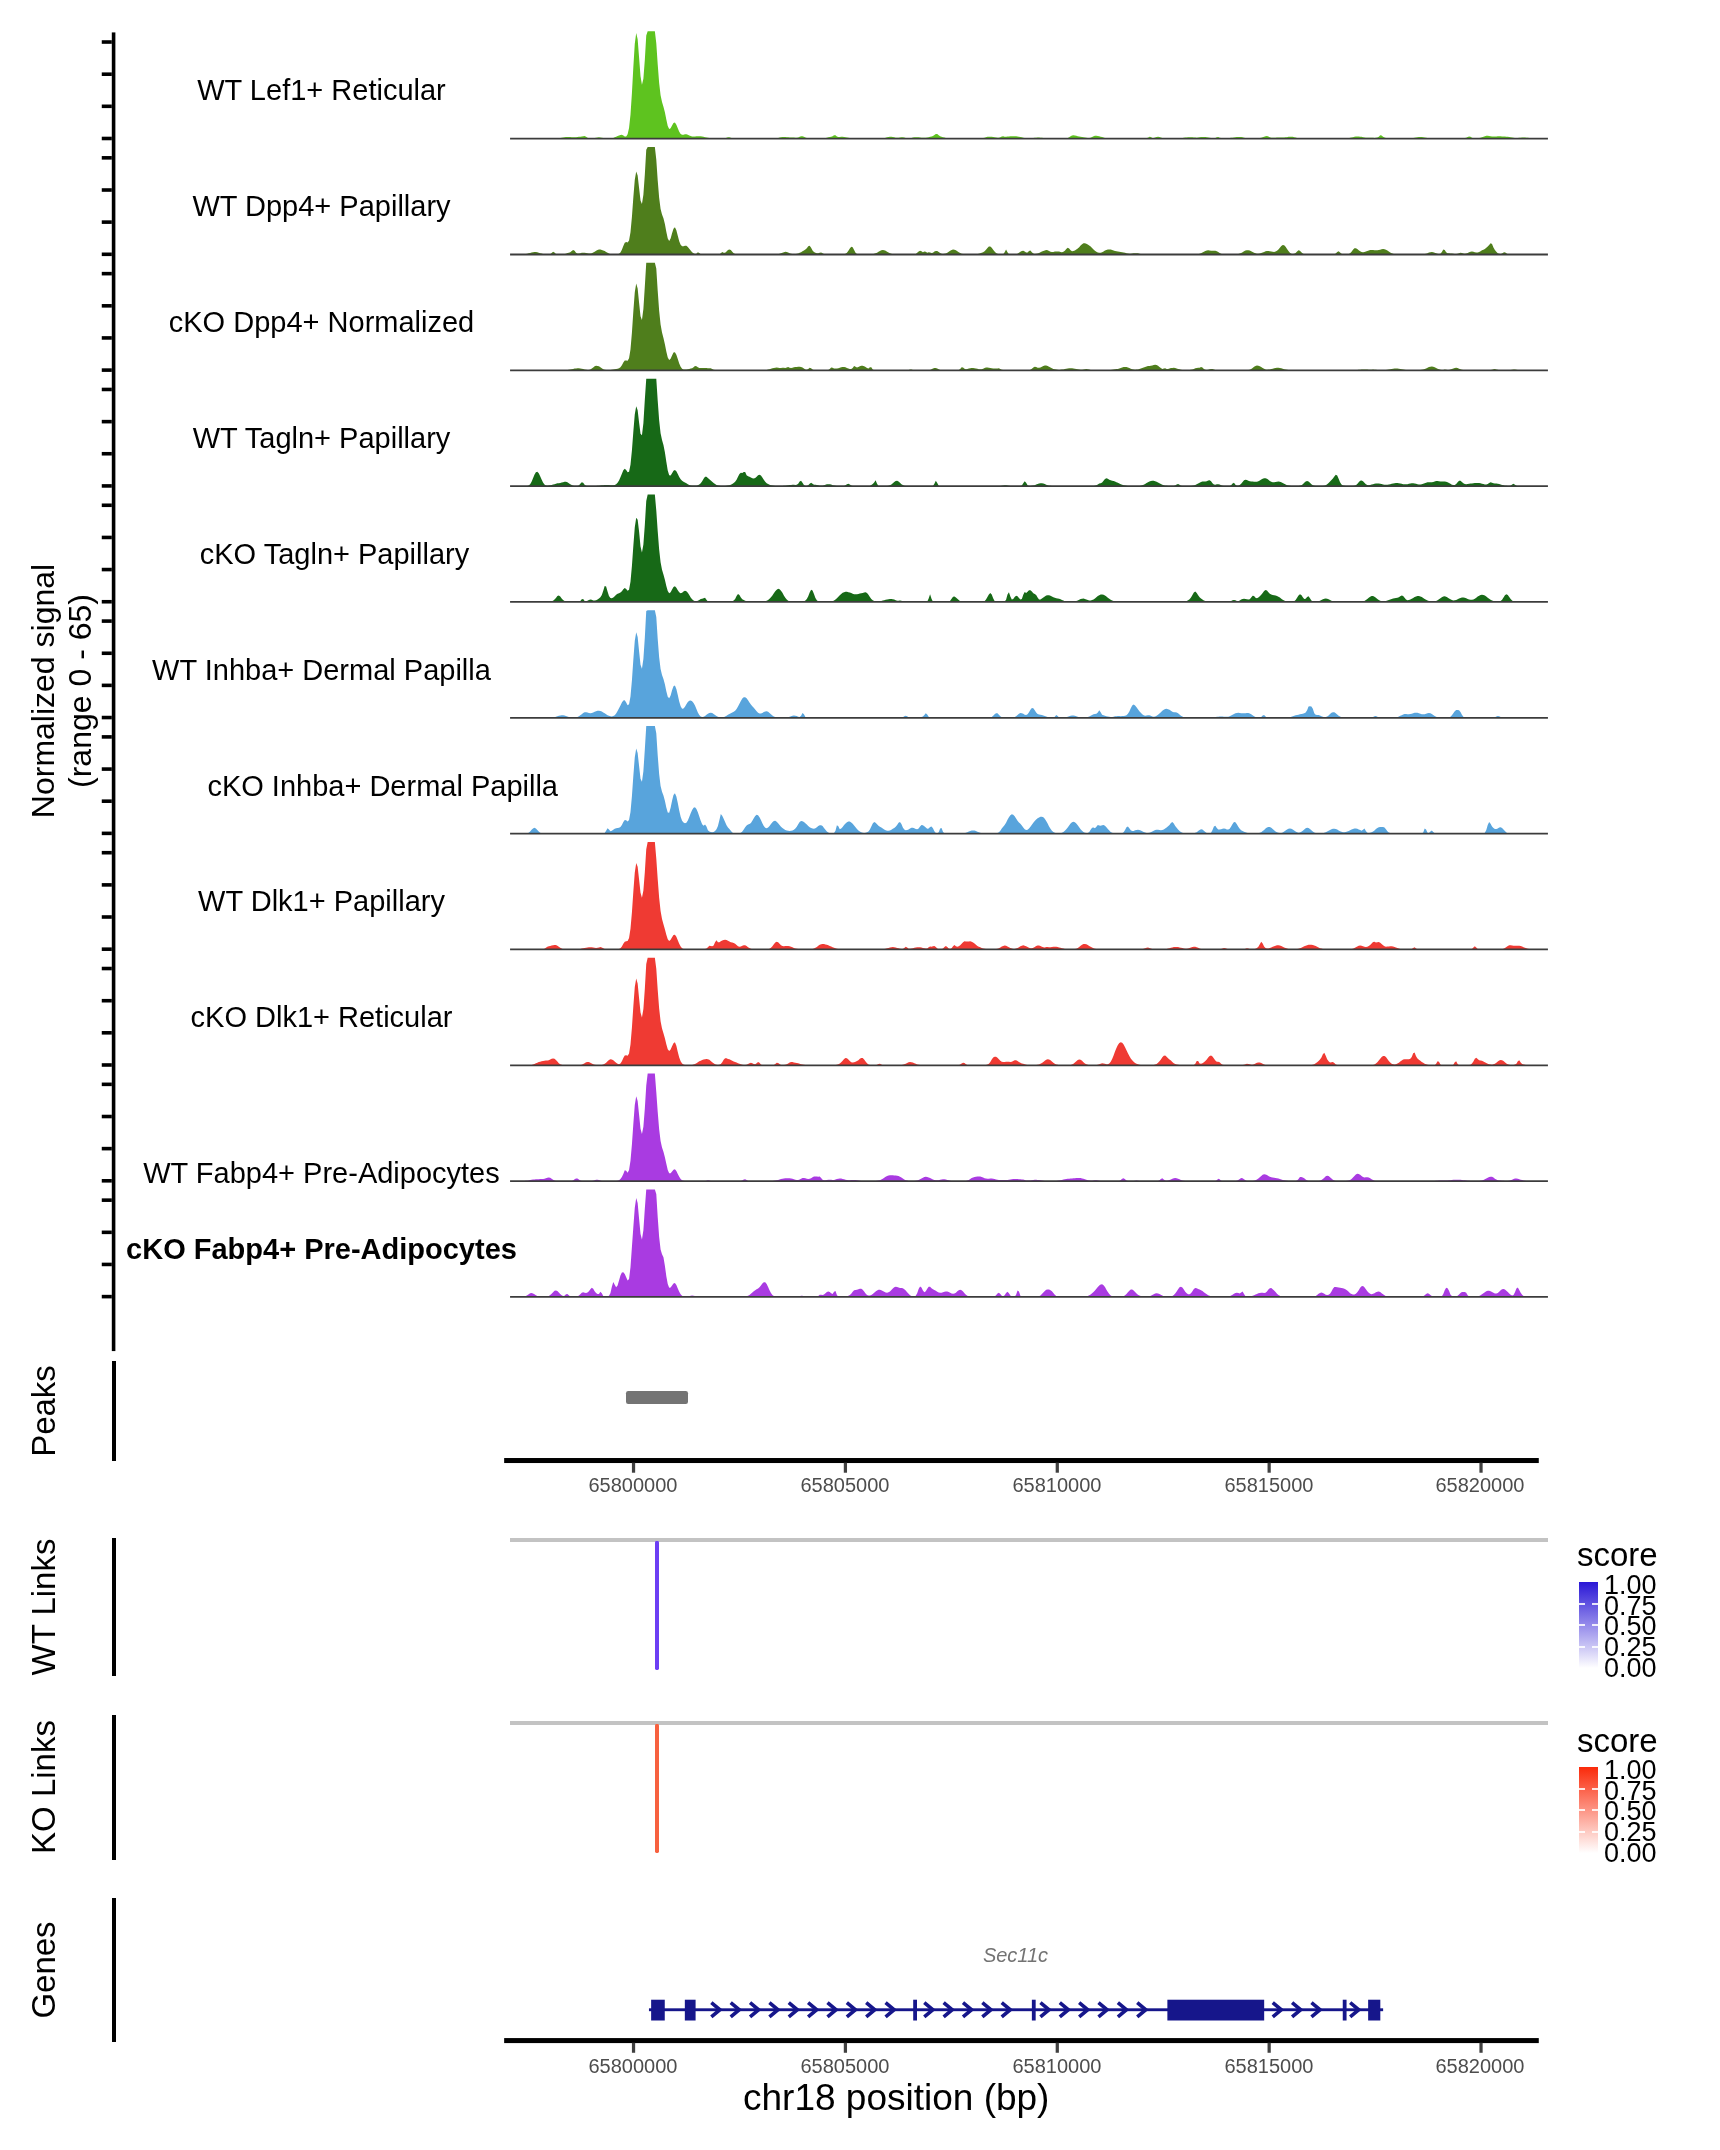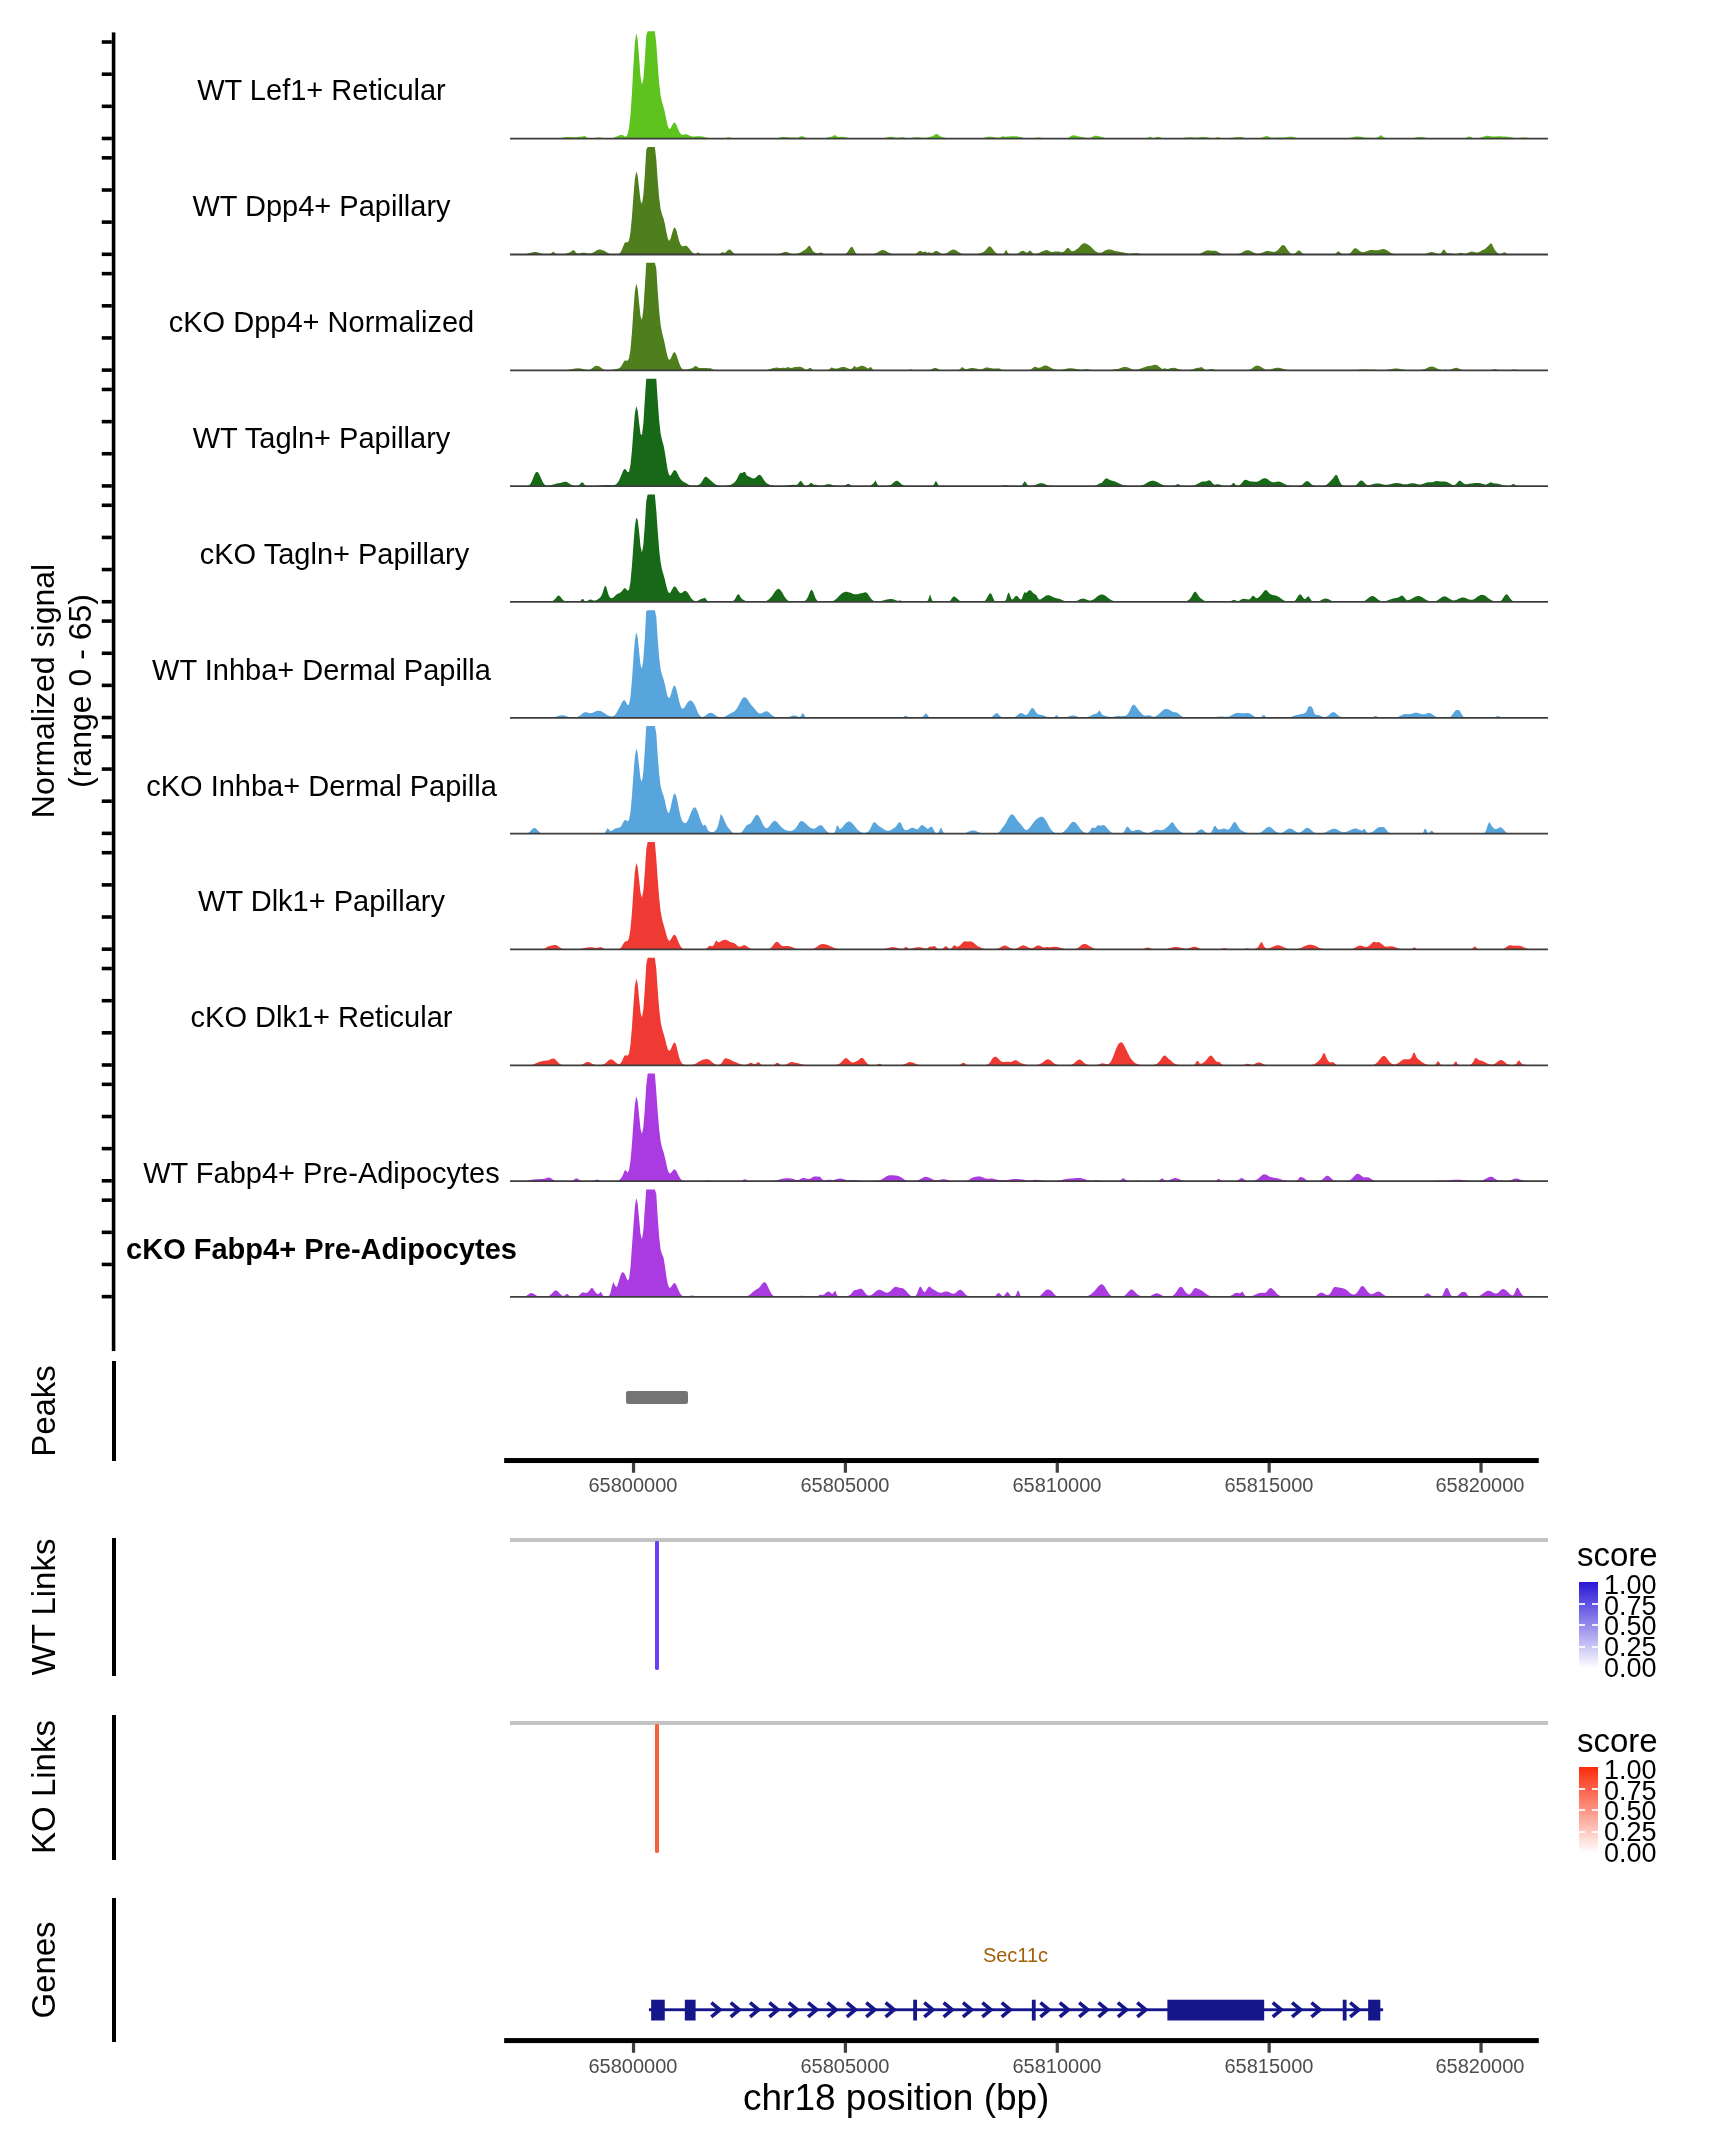--- a/index.html
+++ b/index.html
@@ -97,21 +97,21 @@
         <line x1="0" y1="1607.3999999999999" x2="1448" y2="1607.3999999999999" stroke="#3c3c3c" stroke-width="2.5"></line>
         <path d="M0,1769 L0,1769.0 L2,1769.0 L4,1769.0 L6,1769.0 L8,1769.0 L10,1769.0 L12,1769.0 L14,1769.0 L16,1768.9 L18,1768.8 L20,1768.4 L22,1767.7 L24,1766.6 L26,1765.2 L28,1764.0 L30,1763.6 L32,1764.1 L34,1765.3 L36,1766.7 L38,1767.8 L40,1768.5 L42,1768.8 L44,1768.9 L46,1769.0 L48,1768.9 L50,1768.8 L52,1768.5 L54,1767.8 L56,1766.4 L58,1764.5 L60,1762.3 L62,1760.5 L64,1760.0 L66,1760.8 L68,1762.8 L70,1765.0 L72,1766.8 L74,1767.7 L76,1767.3 L78,1765.4 L80,1764.8 L82,1766.5 L84,1768.3 L86,1768.9 L88,1769.0 L90,1768.9 L92,1768.8 L94,1768.3 L96,1767.1 L98,1765.1 L100,1763.2 L102,1762.6 L104,1763.1 L106,1763.4 L108,1762.9 L110,1761.1 L112,1758.1 L114,1756.1 L116,1757.6 L118,1761.0 L120,1763.5 L122,1764.9 L124,1764.8 L126,1761.9 L128,1764.0 L130,1767.7 L132,1768.4 L134,1768.5 L136,1768.3 L138,1767.4 L140,1763.9 L142,1754.9 L144,1748.0 L146,1752.0 L148,1755.6 L150,1752.9 L152,1746.1 L154,1739.0 L156,1734.9 L158,1734.5 L160,1736.9 L162,1741.5 L164,1745.9 L166,1744.0 L168,1727.5 L170,1699.4 L172,1671.3 L174,1644.7 L176,1631.0 L178,1638.0 L180,1659.8 L182,1681.3 L184,1688.7 L186,1675.8 L188,1646.0 L190,1619.0 L192,1619.0 L194,1619.0 L196,1619.0 L198,1619.0 L200,1619.0 L202,1619.0 L204,1625.3 L206,1657.7 L208,1685.3 L210,1702.9 L212,1709.3 L214,1713.5 L216,1725.4 L218,1740.1 L220,1750.8 L222,1756.1 L224,1756.0 L226,1753.0 L228,1750.1 L230,1749.7 L232,1752.4 L234,1757.1 L236,1761.8 L238,1765.4 L240,1767.5 L242,1768.5 L244,1768.8 L246,1768.8 L248,1768.5 L250,1768.0 L252,1767.5 L254,1767.1 L256,1767.2 L258,1767.7 L260,1768.3 L262,1768.7 L264,1768.9 L266,1769.0 L268,1769.0 L270,1769.0 L272,1769.0 L274,1769.0 L276,1769.0 L278,1769.0 L280,1769.0 L282,1769.0 L284,1769.0 L286,1769.0 L288,1769.0 L290,1769.0 L292,1769.0 L294,1769.0 L296,1769.0 L298,1769.0 L300,1769.0 L302,1769.0 L304,1769.0 L306,1769.0 L308,1769.0 L310,1769.0 L312,1769.0 L314,1769.0 L316,1769.0 L318,1769.0 L320,1769.0 L322,1769.0 L324,1768.9 L326,1768.9 L328,1768.7 L330,1768.2 L332,1767.5 L334,1766.3 L336,1764.7 L338,1762.9 L340,1761.1 L342,1759.6 L344,1758.4 L346,1757.2 L348,1755.5 L350,1753.1 L352,1750.4 L354,1748.5 L356,1748.6 L358,1751.0 L360,1755.2 L362,1759.7 L364,1763.6 L366,1766.2 L368,1767.8 L370,1768.5 L372,1768.8 L374,1768.9 L376,1769.0 L378,1769.0 L380,1769.0 L382,1769.0 L384,1769.0 L386,1769.0 L388,1769.0 L390,1769.0 L392,1769.0 L394,1769.0 L396,1769.0 L398,1769.0 L400,1768.9 L402,1768.6 L404,1767.9 L406,1767.3 L408,1767.5 L410,1768.3 L412,1768.8 L414,1769.0 L416,1769.0 L418,1769.0 L420,1769.0 L422,1769.0 L424,1769.0 L426,1769.0 L428,1768.7 L430,1767.6 L432,1766.1 L434,1766.0 L436,1766.4 L438,1765.5 L440,1763.7 L442,1762.0 L444,1761.4 L446,1762.1 L448,1763.7 L450,1764.9 L452,1761.9 L454,1760.6 L456,1766.3 L458,1768.7 L460,1769.0 L462,1769.0 L464,1769.0 L466,1768.9 L468,1768.7 L470,1768.3 L472,1767.5 L474,1766.2 L476,1764.4 L478,1761.7 L480,1759.5 L482,1759.2 L484,1759.1 L486,1758.2 L488,1757.4 L490,1757.5 L492,1759.0 L494,1761.5 L496,1764.2 L498,1766.2 L500,1767.1 L502,1767.0 L504,1766.2 L506,1764.8 L508,1763.2 L510,1761.5 L512,1760.0 L514,1759.1 L516,1758.9 L518,1759.5 L520,1760.6 L522,1761.9 L524,1762.8 L526,1763.1 L528,1762.6 L530,1761.3 L532,1759.4 L534,1757.2 L536,1755.5 L538,1754.8 L540,1755.3 L542,1756.0 L544,1756.5 L546,1756.6 L548,1757.0 L550,1758.1 L552,1760.1 L554,1762.4 L556,1764.7 L558,1766.6 L560,1767.8 L562,1768.4 L564,1768.4 L566,1767.3 L568,1763.7 L570,1758.0 L572,1754.3 L574,1755.9 L576,1760.0 L578,1762.3 L580,1761.1 L582,1757.6 L584,1754.7 L586,1754.9 L588,1756.9 L590,1758.4 L592,1759.4 L594,1760.4 L596,1761.7 L598,1762.8 L600,1763.3 L602,1763.0 L604,1762.4 L606,1761.7 L608,1761.3 L610,1761.5 L612,1762.2 L614,1763.2 L616,1764.1 L618,1764.6 L620,1764.3 L622,1763.0 L624,1761.2 L626,1759.6 L628,1758.9 L630,1759.6 L632,1761.4 L634,1763.8 L636,1765.9 L638,1767.4 L640,1768.3 L642,1768.7 L644,1768.9 L646,1769.0 L648,1769.0 L650,1769.0 L652,1769.0 L654,1769.0 L656,1769.0 L658,1769.0 L660,1769.0 L662,1769.0 L664,1769.0 L666,1769.0 L668,1769.0 L670,1769.0 L672,1769.0 L674,1768.9 L676,1768.4 L678,1766.7 L680,1764.1 L682,1763.2 L684,1765.0 L686,1767.4 L688,1768.1 L690,1766.6 L692,1763.4 L694,1761.7 L696,1763.9 L698,1767.0 L700,1768.6 L702,1768.9 L704,1768.7 L706,1765.8 L708,1759.9 L710,1761.5 L712,1767.2 L714,1768.9 L716,1769.0 L718,1769.0 L720,1769.0 L722,1769.0 L724,1769.0 L726,1769.0 L728,1769.0 L730,1769.0 L732,1769.0 L734,1768.9 L736,1768.6 L738,1768.0 L740,1766.9 L742,1765.0 L744,1762.7 L746,1760.6 L748,1759.1 L750,1758.5 L752,1758.7 L754,1759.5 L756,1761.1 L758,1763.6 L760,1766.0 L762,1767.8 L764,1768.6 L766,1768.9 L768,1769.0 L770,1769.0 L772,1769.0 L774,1769.0 L776,1769.0 L778,1769.0 L780,1769.0 L782,1769.0 L784,1769.0 L786,1769.0 L788,1769.0 L790,1769.0 L792,1769.0 L794,1769.0 L796,1769.0 L798,1768.9 L800,1768.8 L802,1768.6 L804,1768.3 L806,1767.7 L808,1766.8 L810,1765.6 L812,1764.0 L814,1762.1 L816,1760.0 L818,1757.7 L820,1755.3 L822,1753.2 L824,1751.7 L826,1751.4 L828,1752.6 L830,1755.3 L832,1758.8 L834,1762.2 L836,1765.0 L838,1766.9 L840,1768.1 L842,1768.6 L844,1768.8 L846,1768.9 L848,1768.9 L850,1768.9 L852,1768.7 L854,1768.5 L856,1767.9 L858,1766.8 L860,1764.9 L862,1762.6 L864,1760.2 L866,1758.7 L868,1758.6 L870,1760.0 L872,1762.2 L874,1764.3 L876,1765.9 L878,1767.0 L880,1767.7 L882,1768.2 L884,1768.5 L886,1768.6 L888,1768.6 L890,1768.4 L892,1768.0 L894,1767.3 L896,1766.3 L898,1765.2 L900,1764.3 L902,1763.9 L904,1764.1 L906,1764.9 L908,1766.0 L910,1767.0 L912,1767.9 L914,1768.4 L916,1768.7 L918,1768.8 L920,1768.8 L922,1768.4 L924,1767.7 L926,1766.4 L928,1764.2 L930,1761.3 L932,1758.1 L934,1755.6 L936,1754.7 L938,1755.9 L940,1758.6 L942,1761.6 L944,1764.0 L946,1765.3 L948,1765.3 L950,1763.8 L952,1760.9 L954,1757.8 L956,1756.4 L958,1757.0 L960,1757.9 L962,1758.7 L964,1759.6 L966,1760.8 L968,1762.4 L970,1764.0 L972,1765.4 L974,1766.6 L976,1767.5 L978,1768.1 L980,1768.5 L982,1768.8 L984,1768.9 L986,1768.9 L988,1769.0 L990,1769.0 L992,1769.0 L994,1769.0 L996,1769.0 L998,1768.9 L1000,1768.8 L1002,1768.5 L1004,1767.9 L1006,1767.0 L1008,1765.8 L1010,1764.5 L1012,1763.6 L1014,1763.2 L1016,1763.6 L1018,1764.1 L1020,1762.8 L1022,1761.5 L1024,1765.0 L1026,1768.0 L1028,1768.6 L1030,1768.7 L1032,1768.5 L1034,1768.1 L1036,1767.5 L1038,1766.7 L1040,1765.7 L1042,1764.8 L1044,1763.9 L1046,1763.4 L1048,1763.2 L1050,1763.3 L1052,1763.5 L1054,1763.0 L1056,1761.3 L1058,1758.6 L1060,1756.7 L1062,1756.6 L1064,1758.1 L1066,1760.1 L1068,1762.2 L1070,1764.4 L1072,1766.2 L1074,1767.5 L1076,1768.3 L1078,1768.7 L1080,1768.9 L1082,1769.0 L1084,1769.0 L1086,1769.0 L1088,1769.0 L1090,1769.0 L1092,1769.0 L1094,1769.0 L1096,1769.0 L1098,1769.0 L1100,1769.0 L1102,1769.0 L1104,1769.0 L1106,1769.0 L1108,1769.0 L1110,1769.0 L1112,1769.0 L1114,1769.0 L1116,1769.0 L1118,1768.9 L1120,1768.8 L1122,1768.4 L1124,1767.6 L1126,1766.3 L1128,1764.7 L1130,1763.4 L1132,1762.9 L1134,1763.4 L1136,1764.6 L1138,1765.8 L1140,1766.4 L1142,1766.1 L1144,1764.5 L1146,1761.3 L1148,1757.5 L1150,1755.3 L1152,1755.1 L1154,1755.5 L1156,1755.8 L1158,1756.2 L1160,1756.6 L1162,1757.0 L1164,1757.6 L1166,1758.6 L1168,1760.1 L1170,1761.9 L1172,1763.7 L1174,1765.0 L1176,1765.7 L1178,1765.6 L1180,1764.5 L1182,1762.4 L1184,1759.5 L1186,1756.3 L1188,1754.1 L1190,1753.9 L1192,1755.5 L1194,1758.3 L1196,1761.1 L1198,1763.3 L1200,1764.6 L1202,1765.1 L1204,1764.7 L1206,1763.8 L1208,1762.5 L1210,1761.6 L1212,1761.4 L1214,1762.2 L1216,1763.7 L1218,1765.4 L1220,1766.8 L1222,1767.9 L1224,1768.5 L1226,1768.8 L1228,1768.9 L1230,1769.0 L1232,1769.0 L1234,1769.0 L1236,1769.0 L1238,1769.0 L1240,1769.0 L1242,1769.0 L1244,1769.0 L1246,1769.0 L1248,1769.0 L1250,1769.0 L1252,1769.0 L1254,1769.0 L1256,1769.0 L1258,1769.0 L1260,1769.0 L1262,1769.0 L1264,1769.0 L1266,1769.0 L1268,1769.0 L1270,1768.9 L1272,1768.7 L1274,1767.9 L1276,1766.5 L1278,1764.8 L1280,1763.9 L1282,1764.5 L1284,1766.2 L1286,1767.7 L1288,1768.6 L1290,1768.9 L1292,1769.0 L1294,1769.0 L1296,1768.9 L1298,1768.7 L1300,1767.9 L1302,1765.0 L1304,1759.8 L1306,1756.2 L1308,1756.8 L1310,1760.2 L1312,1765.7 L1314,1767.8 L1316,1768.4 L1318,1768.5 L1320,1768.3 L1322,1767.4 L1324,1765.7 L1326,1763.6 L1328,1762.1 L1330,1762.1 L1332,1762.0 L1334,1763.0 L1336,1766.8 L1338,1768.5 L1340,1768.9 L1342,1768.9 L1344,1768.9 L1346,1768.8 L1348,1768.6 L1350,1768.2 L1352,1767.6 L1354,1766.7 L1356,1765.4 L1358,1764.0 L1360,1762.5 L1362,1761.2 L1364,1760.5 L1366,1760.4 L1368,1761.0 L1370,1762.1 L1372,1763.3 L1374,1764.2 L1376,1764.3 L1378,1763.4 L1380,1761.7 L1382,1759.8 L1384,1758.4 L1386,1758.0 L1388,1758.7 L1390,1760.3 L1392,1762.2 L1394,1764.2 L1396,1765.9 L1398,1766.9 L1400,1766.2 L1402,1762.3 L1404,1757.1 L1406,1755.9 L1408,1759.3 L1410,1763.2 L1412,1765.9 L1414,1767.6 L1416,1768.5 L1418,1768.9 L1420,1769.0 L1422,1769.0 L1424,1769.0 L1426,1769.0 L1428,1769.0 L1430,1769.0 L1432,1769.0 L1434,1769.0 L1436,1769.0 L1438,1769.0 L1440,1769.0 L1442,1769.0 L1444,1769.0 L1446,1769.0 L1448,1769.0 L1448,1769 Z" fill="#a93be1" stroke="none"></path>
         <line x1="0" y1="1769" x2="1448" y2="1769" stroke="#3c3c3c" stroke-width="2.5"></line>
       </svg>
       <div class="tracklab" style="position: absolute; left: 85px; top: 72px; width: 473px;">WT Lef1+ Reticular</div>
       <div class="tracklab" style="position: absolute; left: 85px; top: 188px; width: 473px;">WT Dpp4+ Papillary</div>
       <div class="tracklab" style="position: absolute; left: 85px; top: 304px; width: 473px;">cKO Dpp4+ Normalized</div>
       <div class="tracklab" style="position: absolute; left: 85px; top: 420px; width: 473px;">WT Tagln+ Papillary</div>
       <div class="tracklab" style="position: absolute; left: 98px; top: 536px; width: 473px;">cKO Tagln+ Papillary</div>
       <div class="tracklab" style="position: absolute; left: 85px; top: 652px; width: 473px;">WT Inhba+ Dermal Papilla</div>
-      <div class="tracklab" style="position: absolute; left: 85px; top: 768px; width: 473px;">cKO Inhba+ Dermal Papilla</div>
+      <div class="tracklab" style="position: absolute; left: 85px; top: 768px; width: 473px; text-align: right;">cKO Inhba+ Dermal Papilla</div>
       <div class="tracklab" style="position: absolute; left: 85px; top: 883px; width: 473px;">WT Dlk1+ Papillary</div>
       <div class="tracklab" style="position: absolute; left: 85px; top: 999px; width: 473px;">cKO Dlk1+ Reticular</div>
       <div class="tracklab" style="position: absolute; left: 85px; top: 1115px; width: 473px; margin-top: 40px;">WT Fabp4+ Pre-Adipocytes</div>
       <div class="tracklab" style="position: absolute; left: 85px; top: 1231px; width: 473px; font-weight: bold;">cKO Fabp4+ Pre-Adipocytes</div>
       <div class="bracket" style="position: absolute; left: 112px; top: 1361px; height: 100px;"></div>
       <div class="rot seclab" style="position: absolute; left: 44px; top: 1411px;">Peaks</div>
       <div style="position: absolute; left: 626px; top: 1391px; width: 62px; height: 13px; background: rgb(116, 116, 116); border-radius: 2.2px;"></div>
       <svg width="1721" height="2151" style="position: absolute; left: 0px; top: 0px; width: 1721px; height: 2151px;" viewBox="0 0 2400 3000">
         <rect x="703" y="2033.5" width="1443" height="7" fill="#000"></rect>
         <rect x="881.2" y="2040" width="4.5" height="14" fill="#404040"></rect>
@@ -168,21 +168,21 @@
       <div class="legtick" style="position: absolute; left: 1592px; top: 1809px;"></div>
       <div class="legtick" style="position: absolute; left: 1579px; top: 1831px;"></div>
       <div class="legtick" style="position: absolute; left: 1592px; top: 1831px;"></div>
       <div class="leglab" style="position: absolute; left: 1604px; top: 1757px;">1.00</div>
       <div class="leglab" style="position: absolute; left: 1604px; top: 1778px;">0.75</div>
       <div class="leglab" style="position: absolute; left: 1604px; top: 1798px;">0.50</div>
       <div class="leglab" style="position: absolute; left: 1604px; top: 1819px;">0.25</div>
       <div class="leglab" style="position: absolute; left: 1604px; top: 1840px;">0.00</div>
       <div class="bracket" style="position: absolute; left: 112px; top: 1898px; height: 144px;"></div>
       <div class="rot seclab" style="position: absolute; left: 44px; top: 1970px;">Genes</div>
-      <div style="position: absolute; left: 908px; top: 1944px; width: 215px; text-align: center; font-size: 20px; line-height: 23px; color: #a16207;">Sec11c</div>
+      <div style="position: absolute; left: 908px; top: 1944px; width: 215px; text-align: center; font-size: 20px; line-height: 23px; color: #737373; font-style: italic;">Sec11c</div>
       <svg width="1721" height="2151" style="position: absolute; left: 0px; top: 0px; width: 1721px; height: 2151px;" viewBox="0 0 2400 3000">
         <rect x="904.9681632653061" y="2801" width="1023.9428571428572" height="4" fill="#16168b"></rect>
         <path d="M991.9681632653061 2793 L1003.9681632653061 2803 L991.9681632653061 2813" stroke="#16168b" stroke-width="5" fill="none" stroke-linecap="butt"></path>
         <path d="M1018.968163265306 2793 L1030.968163265306 2803 L1018.968163265306 2813" stroke="#16168b" stroke-width="5" fill="none" stroke-linecap="butt"></path>
         <path d="M1045.968163265306 2793 L1057.968163265306 2803 L1045.968163265306 2813" stroke="#16168b" stroke-width="5" fill="none" stroke-linecap="butt"></path>
         <path d="M1072.968163265306 2793 L1084.968163265306 2803 L1072.968163265306 2813" stroke="#16168b" stroke-width="5" fill="none" stroke-linecap="butt"></path>
         <path d="M1099.968163265306 2793 L1111.968163265306 2803 L1099.968163265306 2813" stroke="#16168b" stroke-width="5" fill="none" stroke-linecap="butt"></path>
         <path d="M1126.968163265306 2793 L1138.968163265306 2803 L1126.968163265306 2813" stroke="#16168b" stroke-width="5" fill="none" stroke-linecap="butt"></path>
         <path d="M1153.968163265306 2793 L1165.968163265306 2803 L1153.968163265306 2813" stroke="#16168b" stroke-width="5" fill="none" stroke-linecap="butt"></path>
         <path d="M1180.968163265306 2793 L1192.968163265306 2803 L1180.968163265306 2813" stroke="#16168b" stroke-width="5" fill="none" stroke-linecap="butt"></path>

